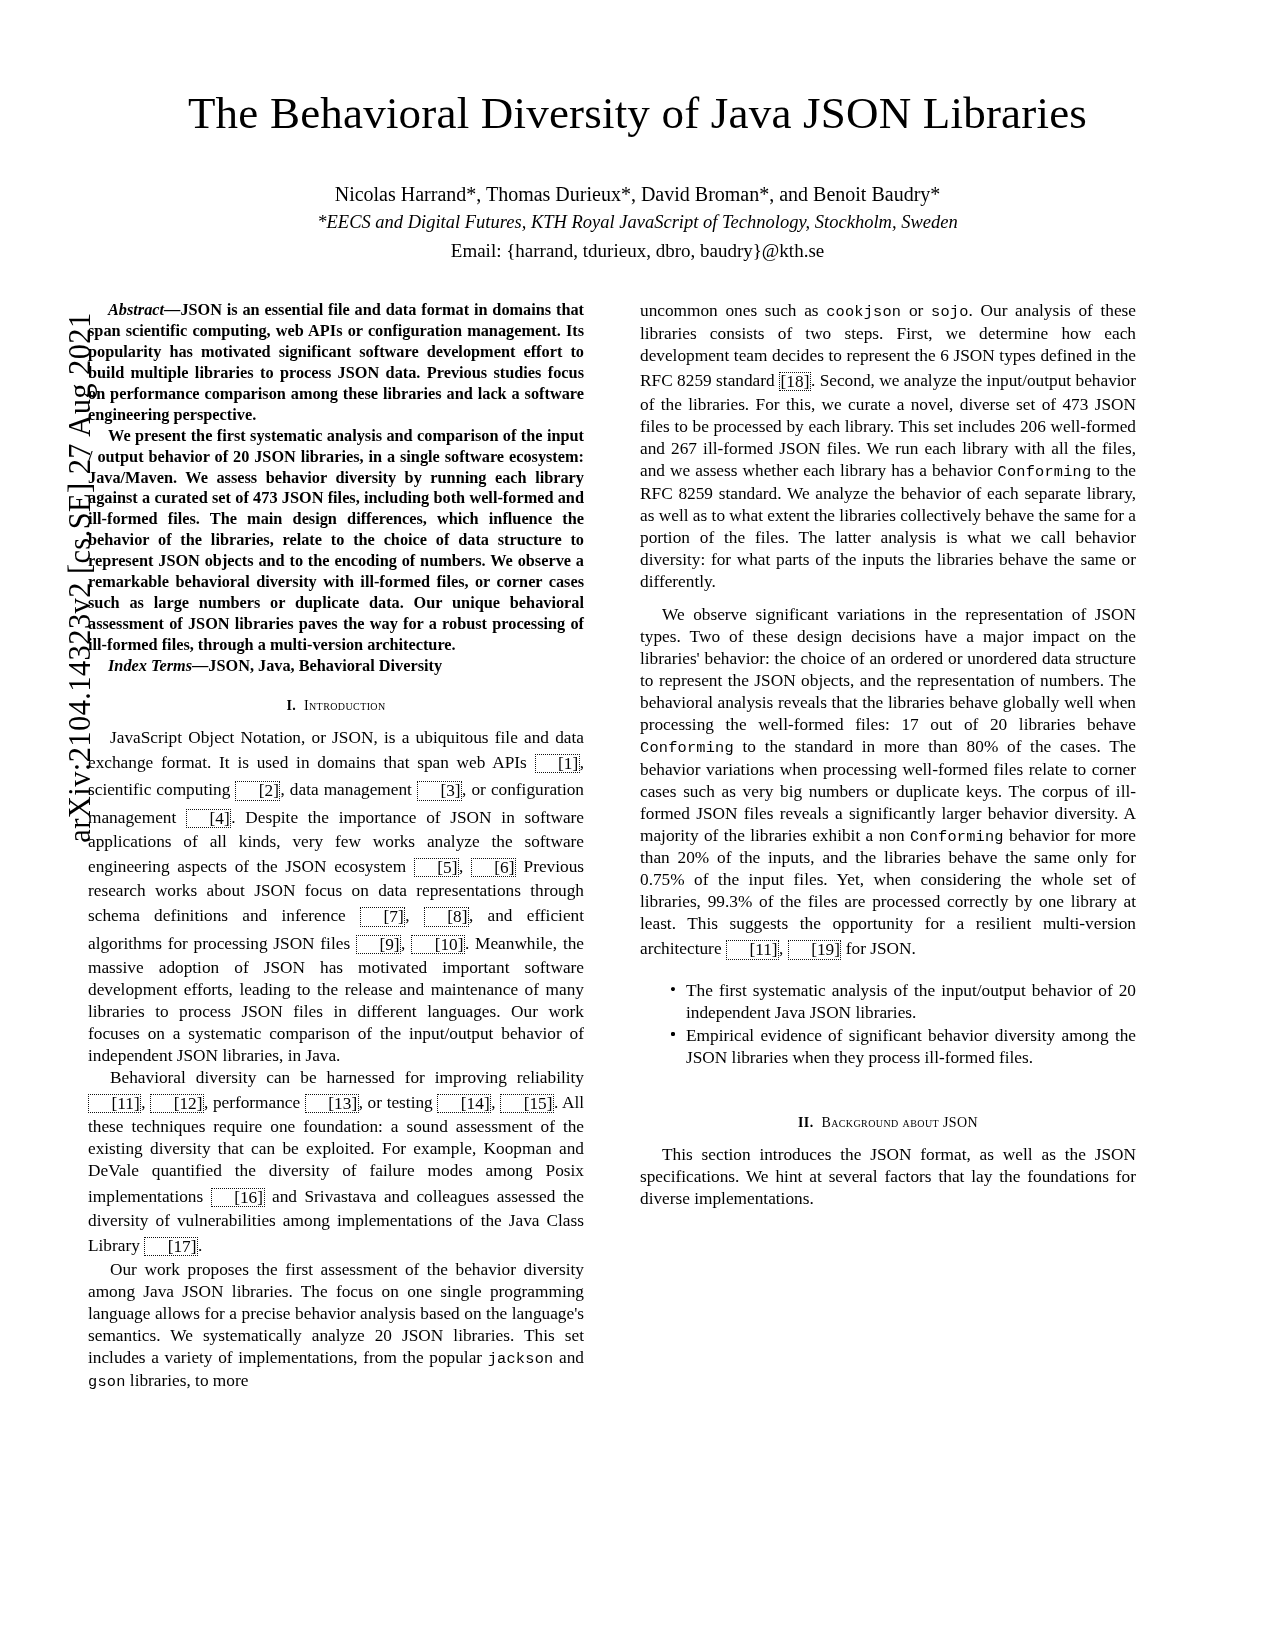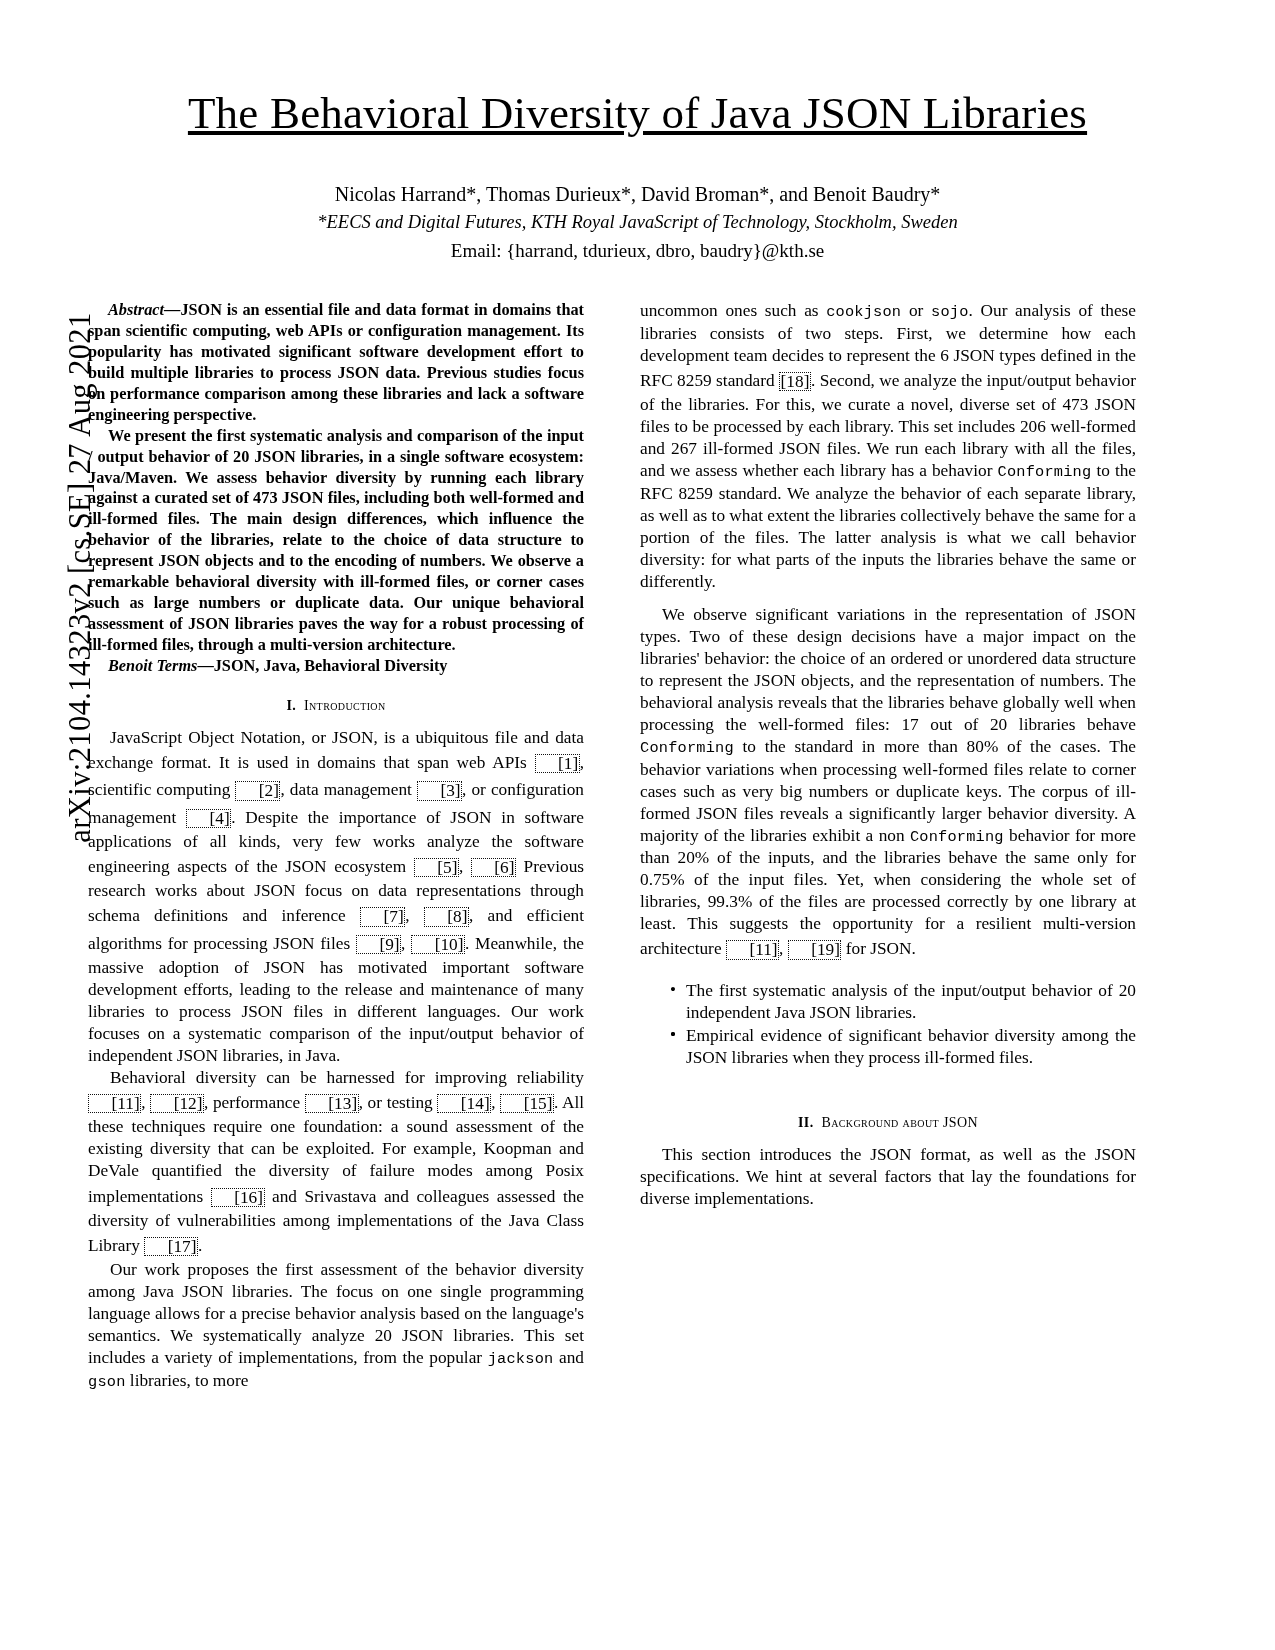--- a/index.html
+++ b/index.html
@@ -29,21 +29,20 @@
   
   #paper { position:absolute; left:0; top:0; width:1275px; }
 
   #title-block { padding-top:88px; text-align:center; }
   #paper-title {
     font-size:45px;
     font-weight:400;
     letter-spacing:0.2px;
     line-height:1.15;
     margin:0 90px 16px 90px;
-    text-decoration:underline;
   }
   #authors {
     margin-top:40px;
     font-size:20px;
     line-height:1.45;
   }
   #affiliation {
     font-size:18.5px;
     font-style:italic;
     line-height:1.5;
@@ -147,21 +146,21 @@
   </div>
 
   <div id="columns">
 
     <div class="col">
 
       <p class="abs first"><span class="lead">Abstract</span><span>—</span><span>JSON is an essential file and data format in domains that span scientific computing, web APIs or configuration management. Its popularity has motivated significant software development effort to build multiple libraries to process JSON data. Previous studies focus on performance comparison among these libraries and lack a software engineering perspective.</span></p>
 
       <p class="abs">We present the first systematic analysis and comparison of the input / output behavior of 20 JSON libraries, in a single software ecosystem: Java/Maven. We assess behavior diversity by running each library against a curated set of 473 JSON files, including both well-formed and ill-formed files. The main design differences, which influence the behavior of the libraries, relate to the choice of data structure to represent JSON objects and to the encoding of numbers. We observe a remarkable behavioral diversity with ill-formed files, or corner cases such as large numbers or duplicate data. Our unique behavioral assessment of JSON libraries paves the way for a robust processing of ill-formed files, through a multi-version architecture.</p>
 
-      <p class="abs"><span class="lead">Benoit Terms</span><span>—</span><span>JSON, Java, Behavioral Diversity</span></p>
+      <p class="abs"><span class="lead">Index Terms</span><span>—</span><span>JSON, Java, Behavioral Diversity</span></p>
 
       <div class="sec-head"><span class="numeral">I.</span>&nbsp; <span>Introduction</span></div>
 
       <p class="body-p"><span>JavaScript Object Notation, or JSON, is a ubiquitous file and data exchange format. It is used in domains that span web APIs </span><span class="cite">[1]</span><span>, scientific computing </span><span class="cite">[2]</span><span>, data management </span><span class="cite">[3]</span><span>, or configuration management </span><span class="cite">[4]</span><span>. Despite the importance of JSON in software applications of all kinds, very few works analyze the software engineering aspects of the JSON ecosystem </span><span class="cite">[5]</span><span>, </span><span class="cite">[6]</span><span> Previous research works about JSON focus on data representations through schema definitions and inference </span><span class="cite">[7]</span><span>, </span><span class="cite">[8]</span><span>, and efficient algorithms for processing JSON files </span><span class="cite">[9]</span><span>, </span><span class="cite">[10]</span><span>. Meanwhile, the massive adoption of JSON has motivated important software development efforts, leading to the release and maintenance of many libraries to process JSON files in different languages. Our work focuses on a systematic comparison of the input/output behavior of independent JSON libraries, in Java.</span></p>
 
       <p class="body-p"><span>Behavioral diversity can be harnessed for improving reliability </span><span class="cite">[11]</span><span>, </span><span class="cite">[12]</span><span>, performance </span><span class="cite">[13]</span><span>, or testing </span><span class="cite">[14]</span><span>, </span><span class="cite">[15]</span><span>. All these techniques require one foundation: a sound assessment of the existing diversity that can be exploited. For example, Koopman and DeVale quantified the diversity of failure modes among Posix implementations </span><span class="cite">[16]</span><span> and Srivastava and colleagues assessed the diversity of vulnerabilities among implementations of the Java Class Library </span><span class="cite">[17]</span><span>.</span></p>
 
       <p class="body-p"><span>Our work proposes the first assessment of the behavior diversity among Java JSON libraries. The focus on one single programming language allows for a precise behavior analysis based on the language's semantics. We systematically analyze 20 JSON libraries. This set includes a variety of implementations, from the popular </span><span class="mono">jackson</span><span> and </span><span class="mono">gson</span><span> libraries, to more</span></p>
 
     </div>

